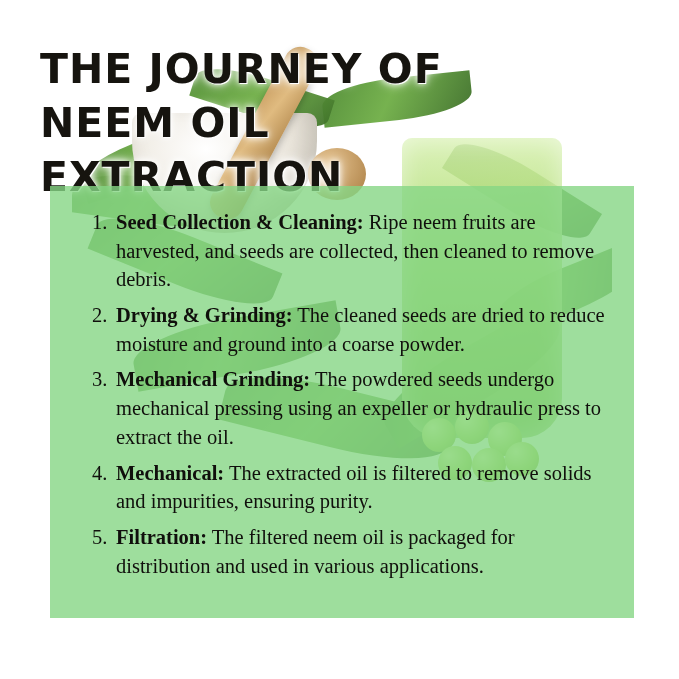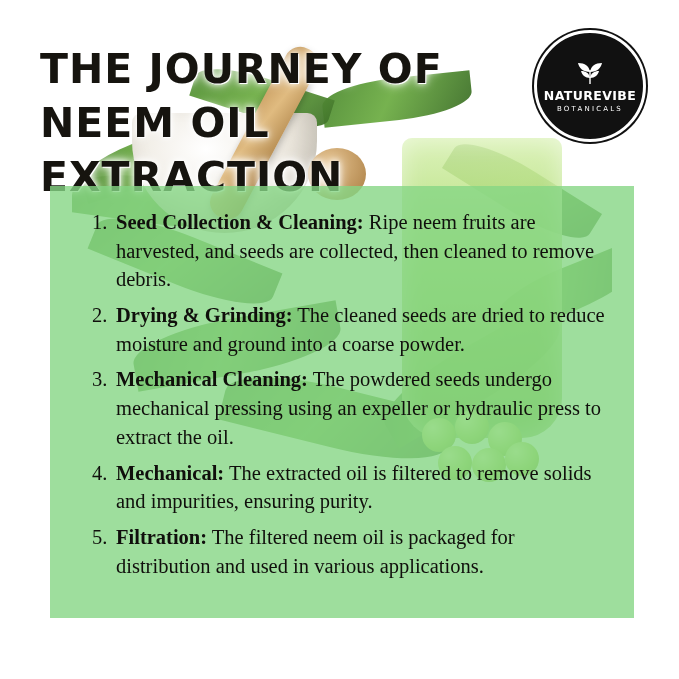--- a/index.html
+++ b/index.html
@@ -198,44 +198,31 @@
     <div class="berry b1"></div>
     <div class="berry b2"></div>
     <div class="berry b3"></div>
     <div class="berry b4"></div>
     <div class="berry b5"></div>
     <div class="berry b6"></div>
   </div>
 
   <div class="headline">THE JOURNEY OF NEEM OIL EXTRACTION</div>
 
-  <div class="logo">
-    <span>
-      <svg width="34" height="26" viewBox="0 0 34 26" aria-hidden="true">
-        <path d="M17 24 L17 10" stroke="#ffffff" stroke-width="1.4" fill="none"></path>
-        <path d="M17 12 C10 12 6 8 5 3 C12 3 16 6 17 12 Z" fill="#ffffff"></path>
-        <path d="M17 12 C24 12 28 8 29 3 C22 3 18 6 17 12 Z" fill="#ffffff"></path>
-        <path d="M17 18 C12 18 9 15 8 11 C13 11 16 13 17 18 Z" fill="#ffffff"></path>
-        <path d="M17 18 C22 18 25 15 26 11 C21 11 18 13 17 18 Z" fill="#ffffff"></path>
-      </svg>
-    </span>
-    <div class="logo-name">NATUREVIBE</div>
-    <div class="logo-sub">BOTANICALS</div>
-  </div>
 
   <div class="panel">
     <ol class="steps">
       <li>
         <span class="step-title">Seed Collection &amp; Cleaning:</span><span> Ripe neem fruits are harvested, and seeds are collected, then cleaned to remove debris.</span>
       </li>
       <li>
         <span class="step-title">Drying &amp; Grinding:</span><span> The cleaned seeds are dried to reduce moisture and ground into a coarse powder.</span>
       </li>
       <li>
-        <span class="step-title">Mechanical Cleaning:</span><span> The powdered seeds undergo mechanical pressing using an expeller or hydraulic press to extract the oil.</span>
+        <span class="step-title">Mechanical Grinding:</span><span> The powdered seeds undergo mechanical pressing using an expeller or hydraulic press to extract the oil.</span>
       </li>
       <li>
         <span class="step-title">Mechanical:</span><span> The extracted oil is filtered to remove solids and impurities, ensuring purity.</span>
       </li>
       <li>
         <span class="step-title">Filtration:</span><span> The filtered neem oil is packaged for distribution and used in various applications.</span>
       </li>
     </ol>
   </div>
 

